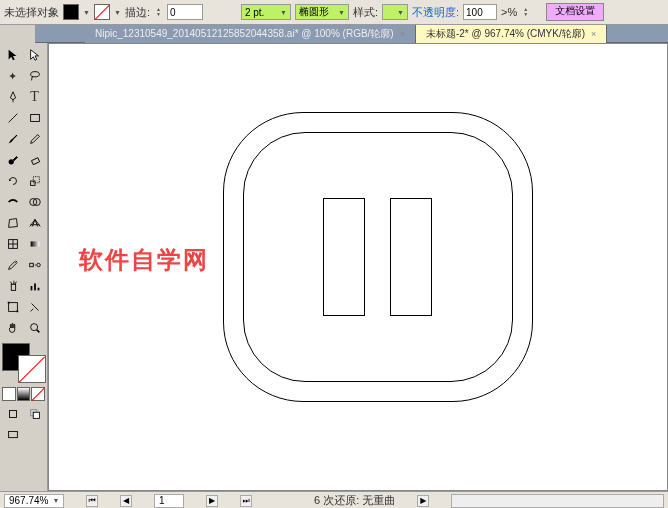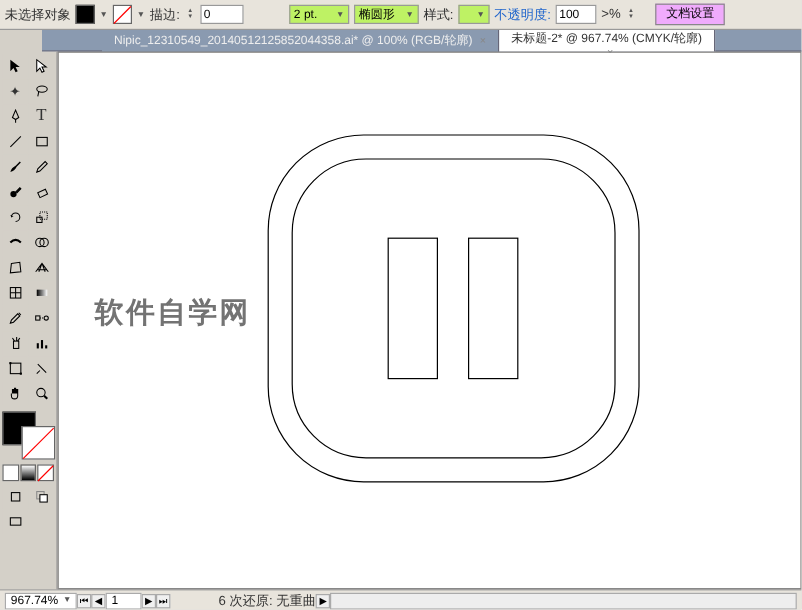--- a/index.html
+++ b/index.html
@@ -95,23 +95,22 @@
       height: 18px;
       background: #8a9ab0;
       color: #eee;
       padding: 0 10px;
       font-size: 10px;
       display: flex;
       align-items: center;
       border-right: 1px solid #667;
     }
     .tab.active {
-      background: #ffffff;
+      background: #fef9c3;
       color: #333;
-      flex-direction: column;
     }
     .tab-close {
       margin-left: 6px;
       font-size: 9px;
       color: #888;
     }
     
     
     .main-area {
       display: flex;
@@ -214,21 +213,21 @@
       border: 1px solid #000;
       background: #fff;
       top: -59px;
     }
     .rect1 { left: -55px; }
     .rect2 { left: 12px; }
     .watermark {
       position: absolute;
       left: 30px;
       top: 200px;
-      color: #737373;
+      color: #ef4444;
       font-size: 24px;
       font-weight: bold;
       letter-spacing: 2px;
       pointer-events: none;
     }
     .watermark-url {
       position: absolute;
       left: 32px;
       top: 228px;
       color: #e4e4e4;
@@ -238,21 +237,21 @@
     }
     
     
     .status-bar {
       height: 18px;
       background: #e8e4dc;
       border-top: 1px solid #999;
       display: flex;
       align-items: center;
       padding: 0 4px;
-      gap: 0;
+      gap: 22px;
     }
     .status-box {
       border: 1px solid #aaa;
       background: #fff;
       height: 14px;
       padding: 0 4px;
       font-size: 10px;
       display: flex;
       align-items: center;
     }

